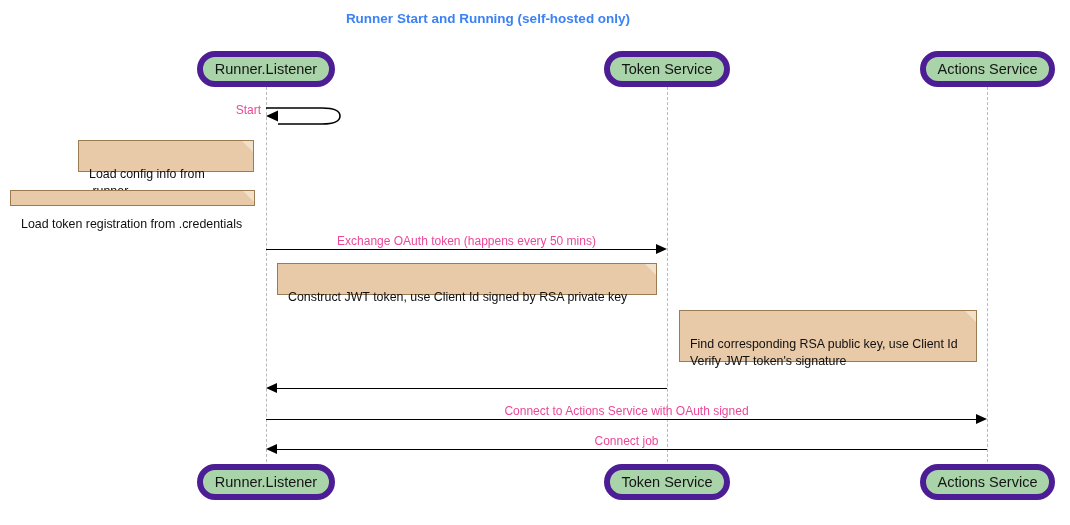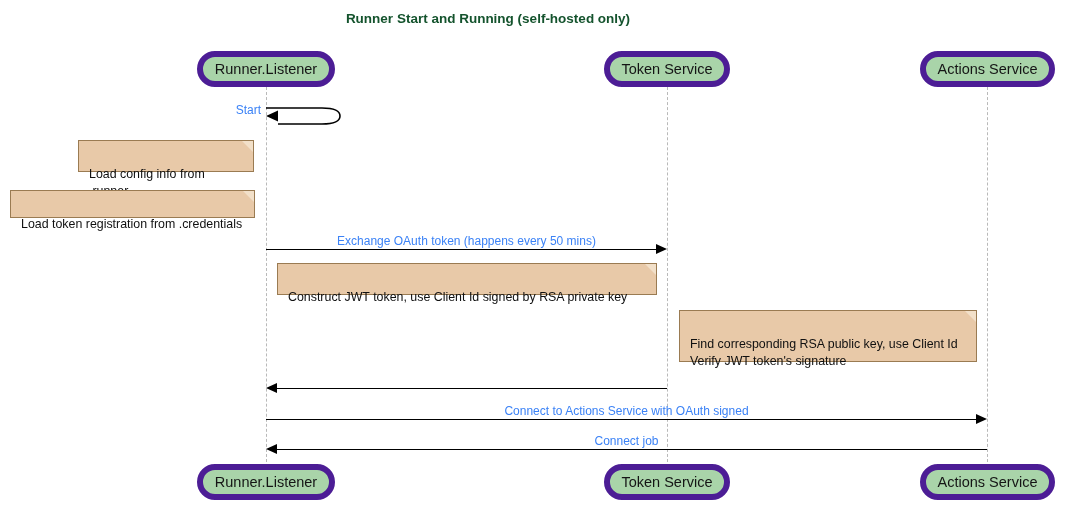--- a/index.html
+++ b/index.html
@@ -16,21 +16,21 @@
     overflow: hidden;
   }
   #diagram-title {
     position: absolute;
     left: 0;
     top: 11px;
     width: 976px;
     text-align: center;
     font-size: 13.5px;
     font-weight: bold;
-    color: #14532d;
+    color: #3b82f6;
   }
   .participant {
     position: absolute;
     box-sizing: border-box;
     height: 36px;
     background: #a9d4a9;
     border: 6px solid #4c1d95;
     border-radius: 18px;
     display: flex;
     align-items: center;
@@ -45,21 +45,21 @@
     border-left: 1.4px dashed #b9b9b9;
   }
   .msg-line {
     position: absolute;
     height: 0;
     border-top: 1.6px solid #000000;
   }
   .msg-label {
     position: absolute;
     font-size: 12px;
-    color: #3b82f6;
+    color: #ec4899;
     white-space: nowrap;
     text-align: center;
   }
   .arrowhead {
     position: absolute;
     width: 0;
     height: 0;
   }
   .arrowhead.right {
     border-top: 5.5px solid transparent;
@@ -123,21 +123,21 @@
       <path d="M2,8 L58,8 Q76,8 76,16 Q76,24 58,24 L14,24" fill="none" stroke="#000000" stroke-width="1.6"></path>
       <polygon points="14,10.5 14,21.5 2,16" fill="#000000"></polygon>
     </svg>
   </div>
 
   <div class="note" style="left:78px; top:140px; width:176px; height:32px;">
     <span>Load config info from .runner</span>
     <span class="fold"></span>
   </div>
 
-  <div class="note" style="left:10px; top:190px; width:245px; height:28px;">
+  <div class="note" style="left:10px; top:190px; width:245px; height:16px;">
     <span>Load token registration from .credentials</span>
     <span class="fold"></span>
   </div>
 
   <div class="msg-label" style="left:266px; top:234px; width:401px;">Exchange OAuth token (happens every 50 mins)</div>
   <div class="msg-line" style="left:266px; top:249px; width:390px;"></div>
   <div class="arrowhead right" style="left:656px; top:243.5px;"></div>
 
   <div class="note" style="left:277px; top:263px; width:380px; height:32px;">
     <span>Construct JWT token, use Client Id signed by RSA private key</span>

